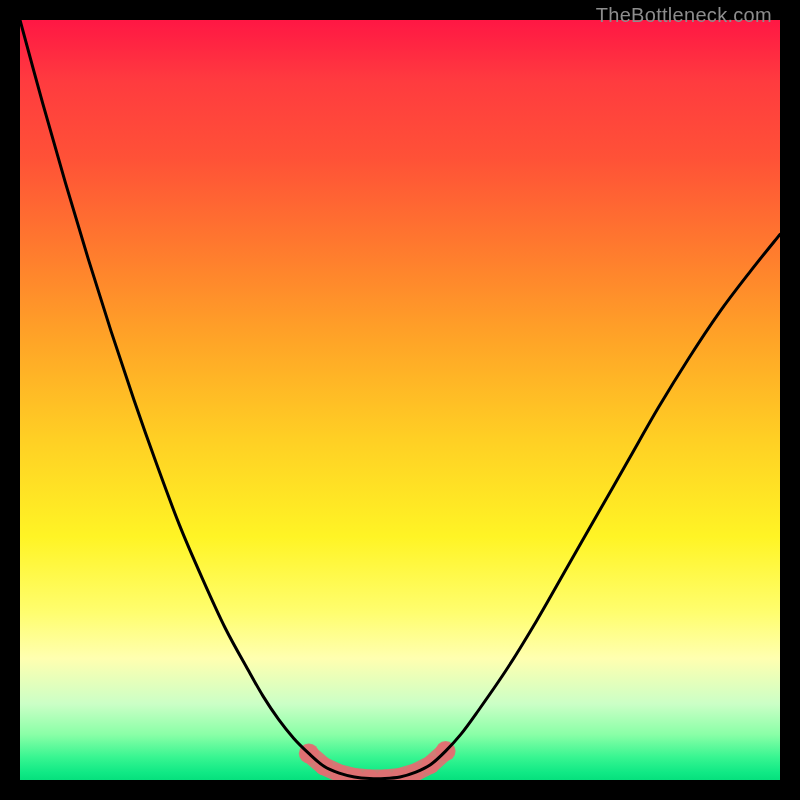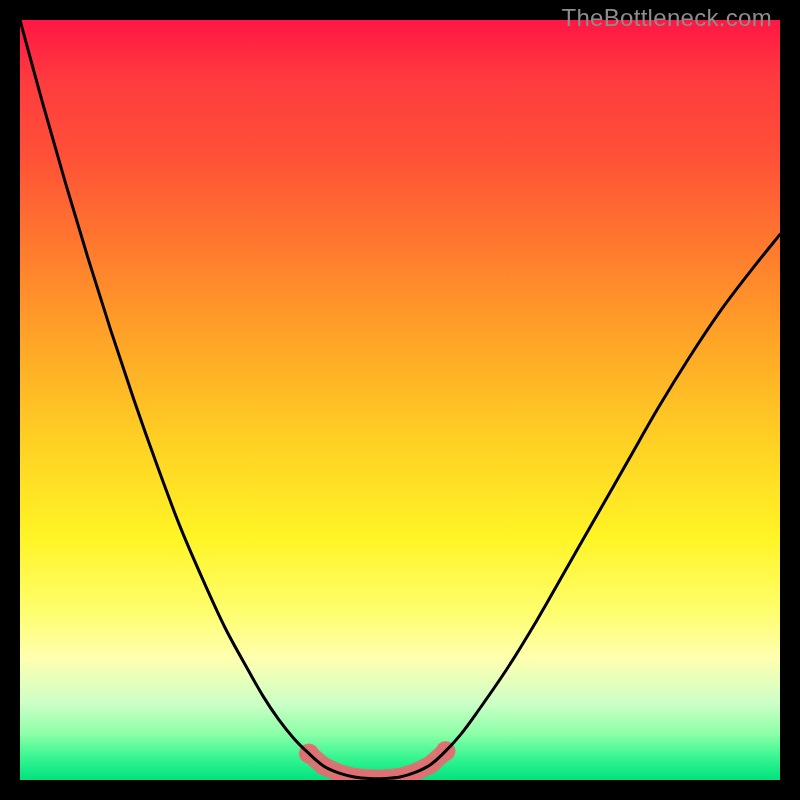--- a/index.html
+++ b/index.html
@@ -39,21 +39,21 @@
       #10e985 99%,
       #06e07d 100%
     );
     overflow: hidden;
   }
   .watermark {
     position: absolute;
     top: 4px;
     right: 28px;
     color: #8d8d8d;
-    font-size: 24px;
+    font-size: 20px;
     font-weight: 500;
     letter-spacing: 0.3px;
     user-select: none;
     z-index: 5;
   }
   svg.overlay {
     position: absolute;
     left: 0;
     top: 0;
     width: 760px;

